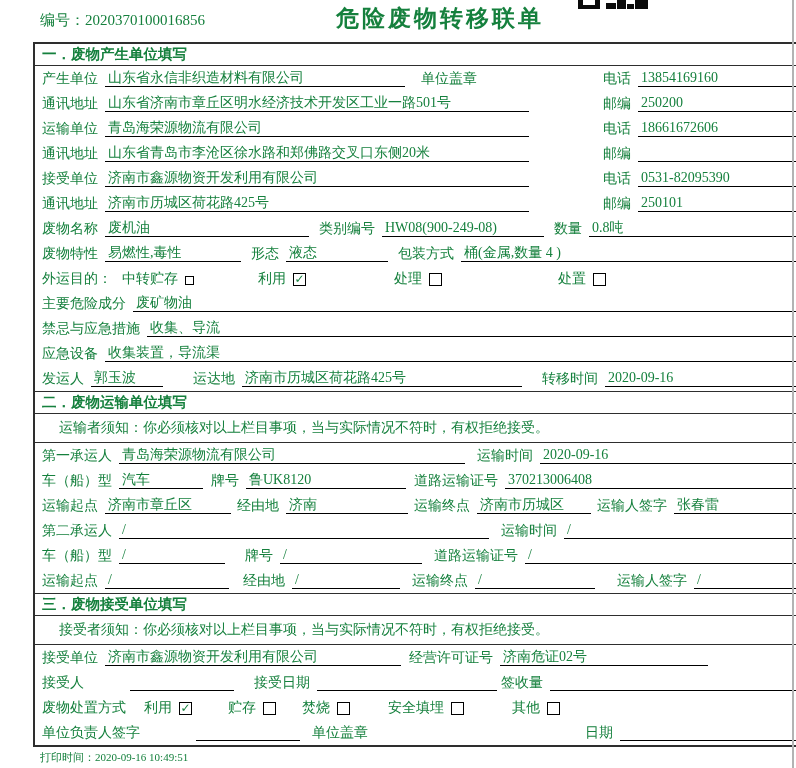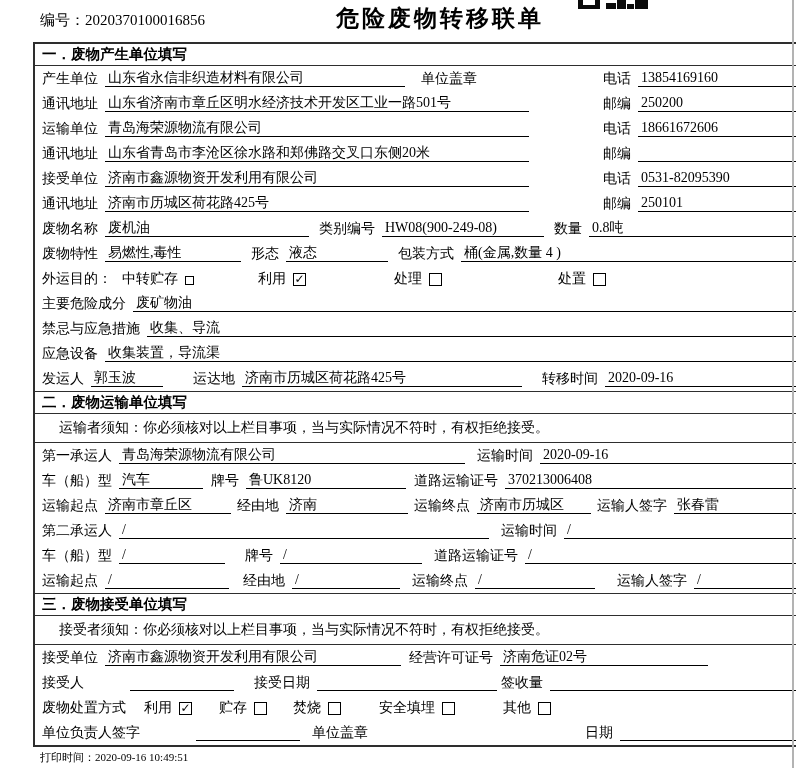--- a/index.html
+++ b/index.html
@@ -1,19 +1,19 @@
 <!DOCTYPE html>
 <html><head>
 <meta charset="utf-8">
 <style>
   * { margin:0; padding:0; box-sizing:border-box; }
   html,body { background:#fff; }
   .page {
     position:relative; width:796px; height:768px; background:#ffffff;
-    font-family:"Liberation Serif","DejaVu Serif",serif; color:#000000; overflow:hidden;
+    font-family:"Liberation Serif","DejaVu Serif",serif; color:#15803d; overflow:hidden;
   }
   .page-edge { position:absolute; left:792px; top:0; width:2px; height:768px; background:#b3b3b3; }
 
   
   .doc-number { position:absolute; left:40px; top:11px; font-size:15px; white-space:nowrap; }
   .doc-title  { position:absolute; left:336px; top:3px; font-size:23px; font-weight:bold; letter-spacing:3px; white-space:nowrap; }
   .qr { position:absolute; left:578px; top:0; width:72px; height:9px; }
   .qr i { position:absolute; background:#0a0a0a; }
 
   
@@ -240,21 +240,21 @@
         <span class="lbl" style="margin-left:20px">接受日期</span>
         <span class="u" style="width:180px"></span>
         <span class="lbl" style="margin-left:4px">签收量</span>
         <span class="u fill"></span>
       </div>
 
       <div class="row">
         <span class="lbl">废物处置方式</span>
         <span class="lbl" style="margin-left:18px">利用</span>
         <span class="cb">✓</span>
-        <span class="lbl" style="margin-left:27px">贮存</span>
+        <span class="lbl" style="margin-left:36px">贮存</span>
         <span class="cb"></span>
         <span class="lbl" style="margin-left:26px">焚烧</span>
         <span class="cb"></span>
         <span class="lbl" style="margin-left:38px">安全填埋</span>
         <span class="cb"></span>
         <span class="lbl" style="margin-left:48px">其他</span>
         <span class="cb"></span>
       </div>
 
       <div class="row">

